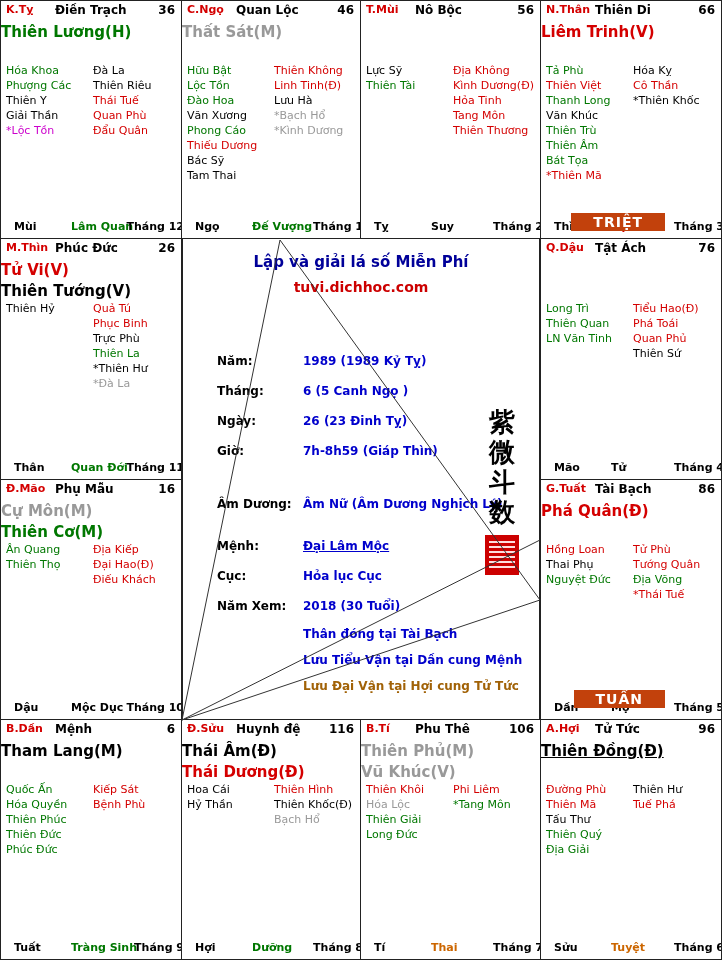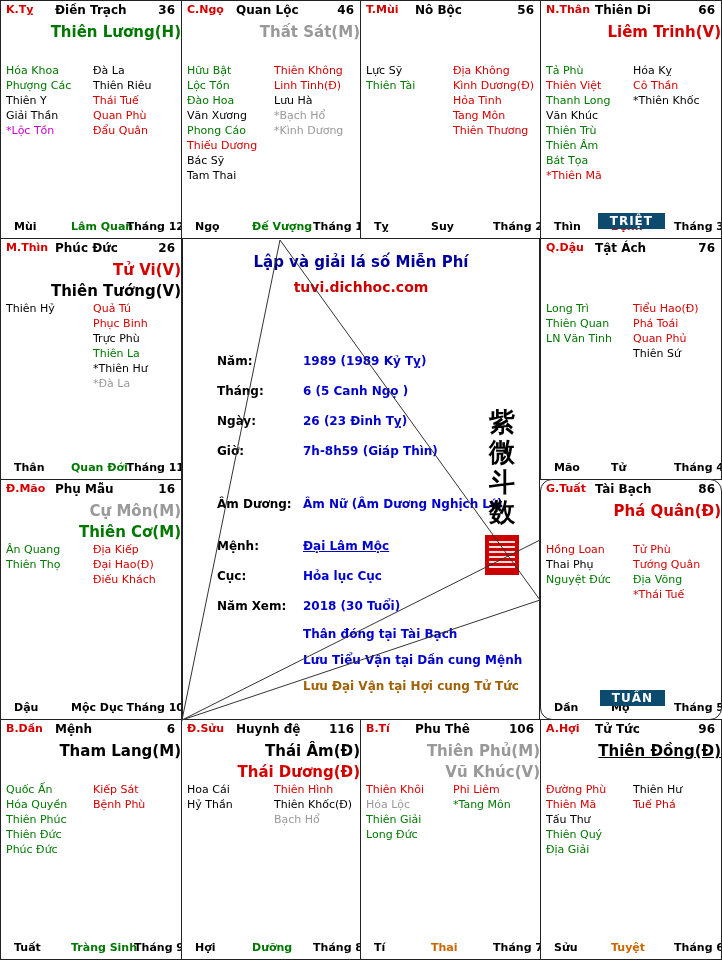--- a/index.html
+++ b/index.html
@@ -14,32 +14,32 @@
   .board{position:relative;width:604px;height:960px;}
 
   .cell{position:absolute;border:1px solid #222;box-sizing:border-box;overflow:hidden;background:#fff;}
 
   
   .hdr{position:absolute;top:2px;left:0;width:100%;height:16px;}
   .hdr .cung{position:absolute;left:5px;top:0;font-size:11px;font-weight:bold;}
   .hdr .tname{position:absolute;top:0;font-size:12px;font-weight:bold;color:#000;}
   .hdr .num{position:absolute;right:6px;top:0;font-size:12px;font-weight:bold;color:#000;}
 
-  .mainstar{position:absolute;width:100%;text-align:right;font-size:15px;font-weight:bold;}
+  .mainstar{position:absolute;width:100%;text-align:left;font-size:15px;font-weight:bold;}
 
   .colL{position:absolute;left:5px;top:62px;line-height:15px;}
   .colR{position:absolute;top:62px;line-height:15px;}
 
   .ftr{position:absolute;bottom:2px;left:8px;width:100%;height:16px;font-size:11px;font-weight:bold;}
   .ftr .f1{position:absolute;left:5px;top:0;}
   .ftr .f2{position:absolute;top:0;}
   .ftr .f3{position:absolute;right:5px;top:0;}
 
-  .badge{position:absolute;background:#0c4a6e;color:#fff;font-size:12px;font-weight:bold;
-         padding:1px 12px;letter-spacing:1px;}
+  .badge{position:absolute;background:#c2410c;color:#fff;font-size:14px;font-weight:bold;
+         padding:1px 22px;letter-spacing:1px;}
 
   
   .c-red{color:#d40000;}
   .c-green{color:#007700;}
   .c-black{color:#000000;}
   .c-gray{color:#999999;}
   .c-orange{color:#cc6600;}
   .c-magenta{color:#cc00cc;}
 
   
@@ -239,21 +239,21 @@
         <div class="c-red">Địa Kiếp</div>
         <div class="c-red">Đại Hao(Đ)</div>
         <div class="c-red">Điếu Khách</div>
       </div>
       <div class="ftr">
         <span class="f1 c-black">Dậu</span>
         <span class="f2 c-black" style="left:62px;">Mộc Dục</span>
         <span class="f3 c-black">Tháng 10</span>
       </div>
     </div>
-  <div class="cell" id="p7" style="left:540px;top:479px;width:182px;height:241px;border-radius:12px;">
+  <div class="cell" id="p7" style="left:540px;top:479px;width:182px;height:241px;">
       <div class="hdr">
         <span class="cung c-red">G.Tuất</span>
         <span class="tname" style="left:54px;">Tài Bạch<thân></thân></span>
         <span class="num">86</span>
       </div>
       <div class="mainstar c-red" style="top:22px;">Phá Quân(Đ)</div>
       <div class="colL" style="top:62px;">
         <div class="c-red">Hồng Loan</div>
         <div class="c-black">Thai Phụ</div>
         <div class="c-green">Nguyệt Đức</div>

